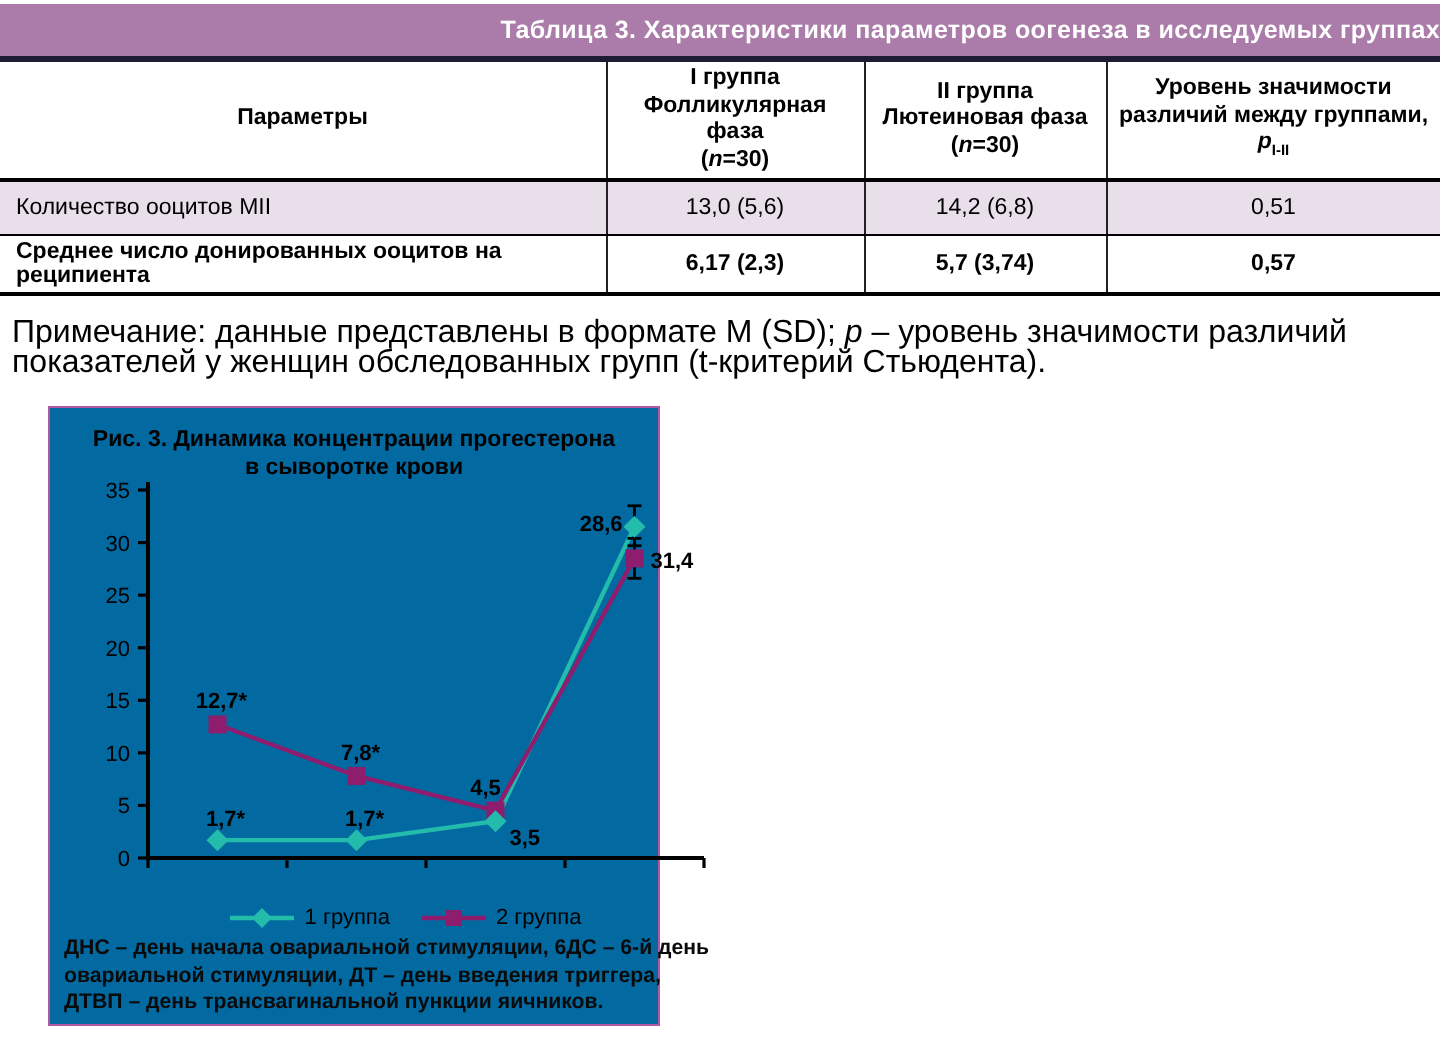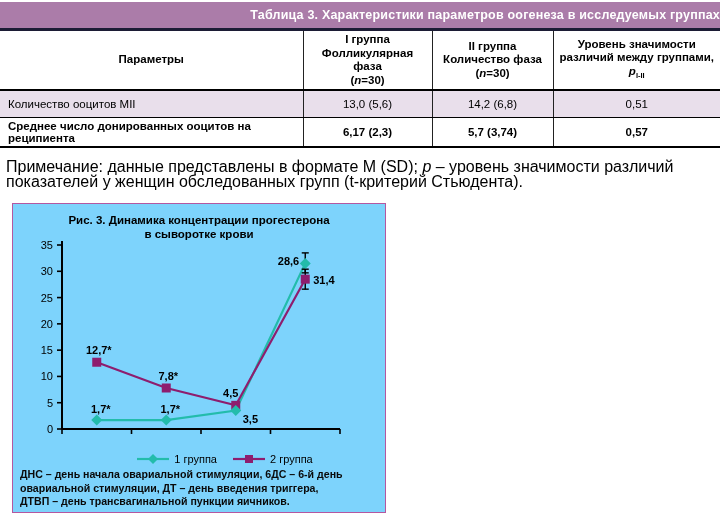--- a/index.html
+++ b/index.html
@@ -21,22 +21,22 @@
   table.main .vline{border-left:1.2px solid #222;}
   table.main tbody tr:nth-child(odd){background:#e9dfeb;}
   table.main tbody tr:last-child td{border-bottom:2.5px solid #000;font-weight:bold;}
   .pvar{font-style:italic;font-weight:bold;}
   .psub{font-size:7.5px;vertical-align:sub;font-weight:bold;}
   .nvar{font-style:italic;}
 
   .note{position:absolute;left:6px;top:160px;width:706px;font-size:16px;line-height:14.5px;color:#000;}
 
   
-  .figure-box{position:absolute;left:12px;top:203px;width:374px;height:310px;
-              border:1.6px solid #b457a0;background:#7dd3fc;box-sizing:border-box;}
+  .figure-box{position:absolute;left:24px;top:203px;width:306px;height:310px;
+              border:1.6px solid #b457a0;background:#0369a1;box-sizing:border-box;}
   .fig-title{position:absolute;left:0;top:9px;width:100%;text-align:center;
              font-weight:bold;font-size:11.5px;line-height:14px;}
   #chart{position:absolute;left:0;top:34px;}
   .legend{position:absolute;left:0;top:249px;width:100%;display:flex;justify-content:center;
           gap:16px;transform:translateX(26px);font-size:11px;}
   .legend-item{display:flex;align-items:center;gap:5px;}
   .fig-note{position:absolute;left:7px;top:264px;width:330px;font-size:10.6px;
             font-weight:600;line-height:13.5px;color:#0a0a0a;}
 </style>
 </head>
@@ -60,21 +60,21 @@
         <th>
           <span>Параметры</span>
         </th>
         <th class="vline">
           <div>I группа</div>
           <div>Фолликулярная фаза</div>
           <div><span>(</span><span class="nvar">n</span><span>=30)</span></div>
         </th>
         <th class="vline">
           <div>II группа</div>
-          <div>Количество фаза</div>
+          <div>Лютеиновая фаза</div>
           <div><span>(</span><span class="nvar">n</span><span>=30)</span></div>
         </th>
         <th class="vline">
           <div>Уровень значимости</div>
           <div>различий между группами,</div>
           <div><span class="pvar">p</span><span class="psub">I-II</span></div>
         </th>
       </tr>
     </thead>
     <tbody id="table-body">

